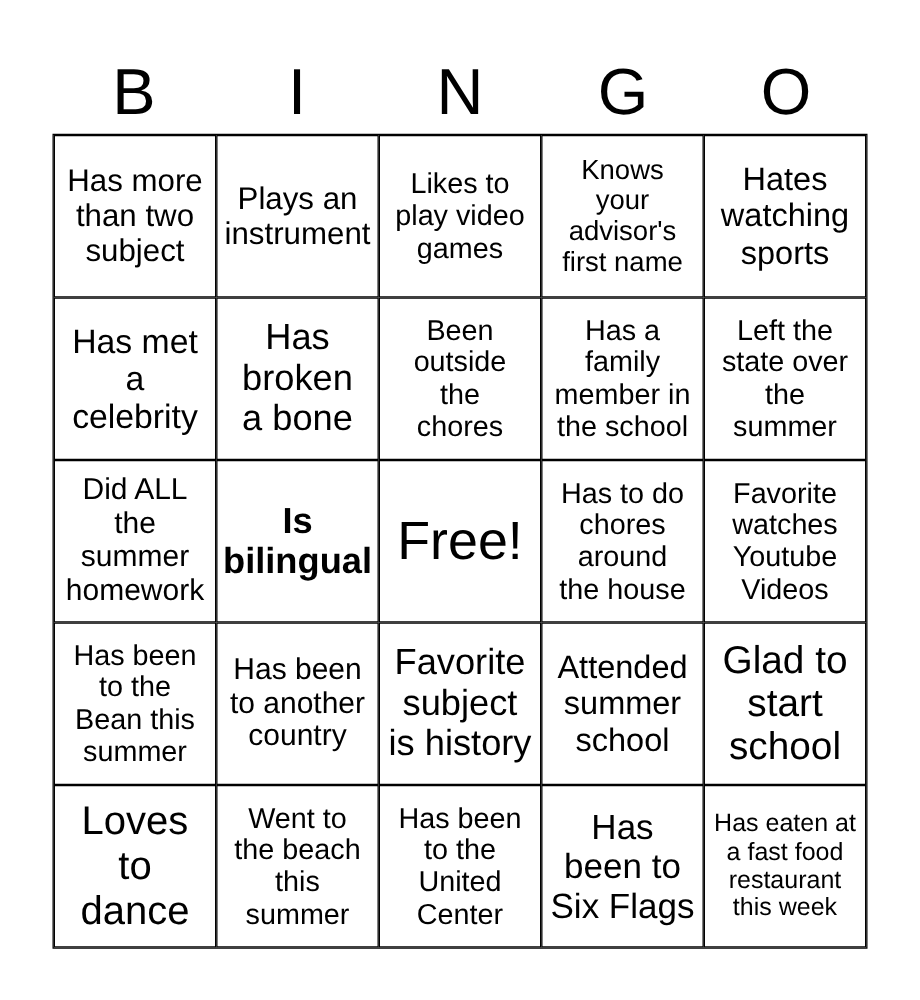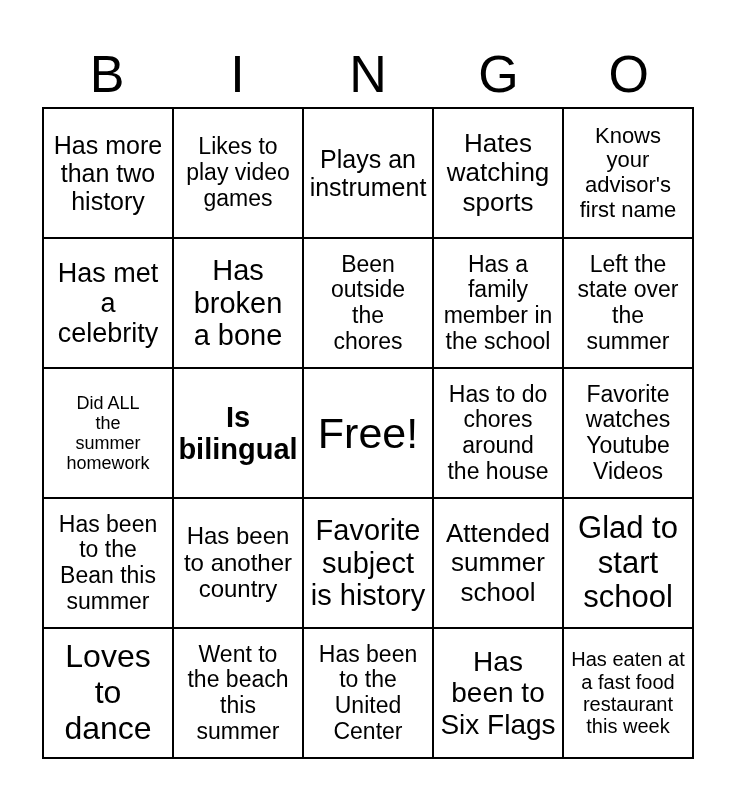--- a/index.html
+++ b/index.html
@@ -68,43 +68,43 @@
       <span class="title-letter">B</span>
       <span class="title-letter">I</span>
       <span class="title-letter">N</span>
       <span class="title-letter">G</span>
       <span class="title-letter">O</span>
     </header>
   <main class="bingo-board" id="bingo-board">
       <div class="cell">
         <span class="cell-text" style="font-size: 25px;">Has more
 than two
-history</span>
+subject</span>
+      </div>
+      <div class="cell">
+        <span class="cell-text" style="font-size: 25px;">Plays an
+instrument</span>
       </div>
       <div class="cell">
         <span class="cell-text" style="font-size: 23px;">Likes to
 play video
 games</span>
-      </div>
-      <div class="cell">
-        <span class="cell-text" style="font-size: 25px;">Plays an
-instrument</span>
-      </div>
-      <div class="cell">
-        <span class="cell-text" style="font-size: 26px;">Hates
-watching
-sports</span>
       </div>
       <div class="cell">
         <span class="cell-text" style="font-size: 22px;">Knows
 your
 advisor's
 first name</span>
       </div>
       <div class="cell">
+        <span class="cell-text" style="font-size: 26px;">Hates
+watching
+sports</span>
+      </div>
+      <div class="cell">
         <span class="cell-text" style="font-size: 27px;">Has met
 a
 celebrity</span>
       </div>
       <div class="cell">
         <span class="cell-text" style="font-size: 29px;">Has
 broken
 a bone</span>
       </div>
       <div class="cell">
@@ -119,21 +119,21 @@
 member in
 the school</span>
       </div>
       <div class="cell">
         <span class="cell-text" style="font-size: 23px;">Left the
 state over
 the
 summer</span>
       </div>
       <div class="cell">
-        <span class="cell-text" style="font-size: 18px;">Did ALL
+        <span class="cell-text" style="font-size: 24px;">Did ALL
 the
 summer
 homework</span>
       </div>
       <div class="cell">
         <span class="cell-text" style="font-size: 29px; font-weight: bold;">Is
 bilingual</span>
       </div>
       <div class="cell">
         <span class="cell-text" style="font-size: 43px;">Free!</span>

